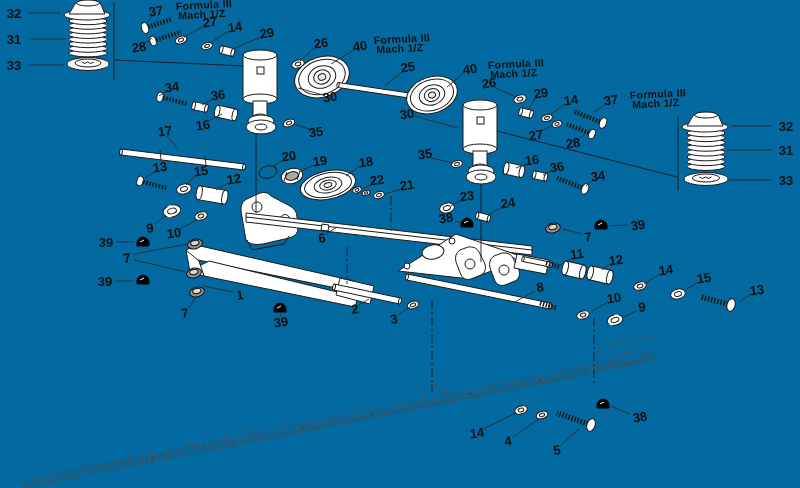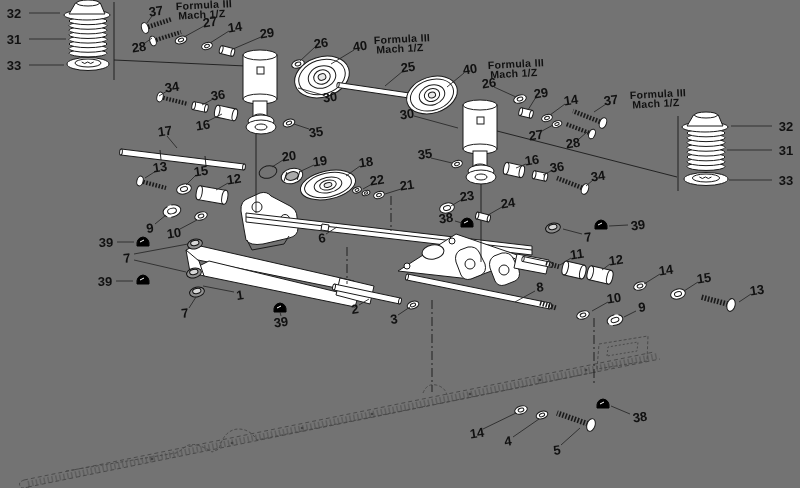--- a/index.html
+++ b/index.html
@@ -1,16 +1,16 @@
 <!DOCTYPE html>
 <html><head>
 <meta charset="utf-8">
 <style>
   html,body{margin:0;padding:0;background:#ffffff;}
-  #canvas{position:relative;width:800px;height:488px;background:#737373;overflow:hidden;
+  #canvas{position:relative;width:800px;height:488px;background:#0369a1;overflow:hidden;
           font-family:"Liberation Sans", sans-serif;}
   svg{display:block;}
   text{user-select:none;}
 </style>
 </head>
 <body>
 
 <div id="canvas">
 <svg id="scene" width="800" height="488" viewBox="0 0 800 488">
 

